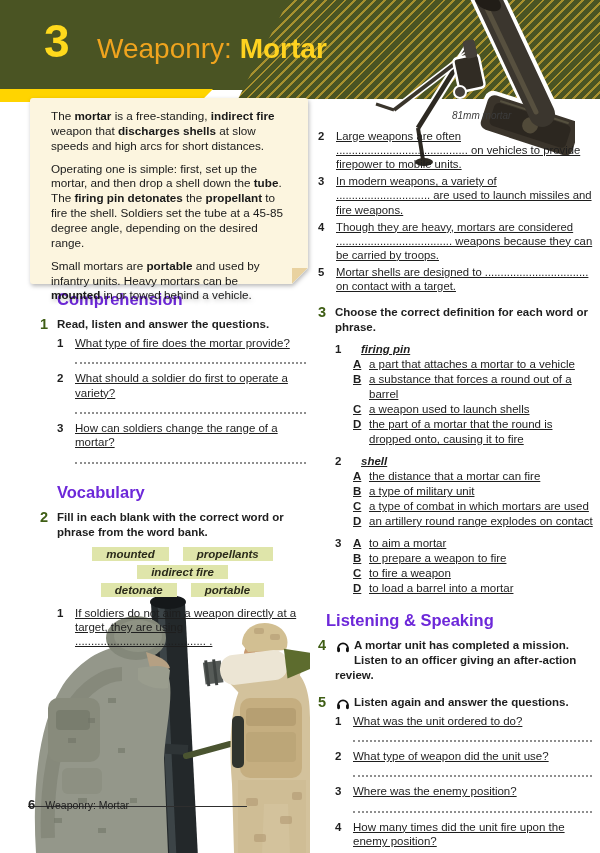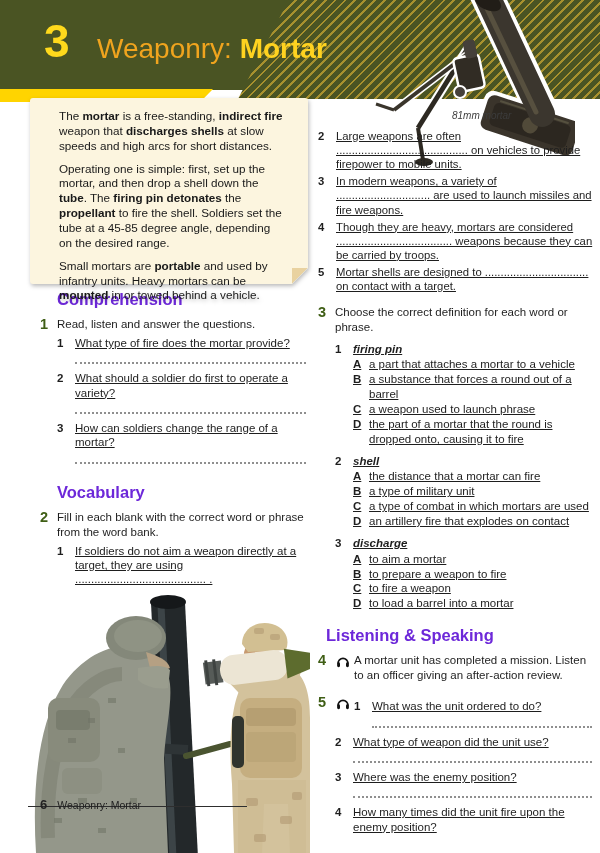--- a/index.html
+++ b/index.html
@@ -29,58 +29,58 @@
   
   .note-wrap { position:absolute; left:30px; top:98px; width:278px; height:186px; z-index:5; filter:drop-shadow(1px 2px 2px rgba(0,0,0,0.28)); }
   .note-bg {
     position:absolute; inset:0; background:#fcf5df; border-radius:3px;
     clip-path:polygon(0 0,100% 0,100% calc(100% - 16px),calc(100% - 16px) 100%,0 100%);
   }
   .note-fold {
     position:absolute; right:0; bottom:0; width:16px; height:16px;
     background:linear-gradient(135deg,#e9d2a0 0 50%,transparent 50%);
   }
-  .note-text { position:absolute; inset:0; padding:11px 24px 8px 29px; font-size:11.7px; line-height:1.27; color:#191919; }
+  .note-text { position:absolute; inset:0; padding:11px 24px 8px 21px; font-size:11.7px; line-height:1.27; color:#191919; }
   .note-text p { margin:0 0 8px 0; }
 
   
   .col-left  { position:absolute; left:40px;  top:290px; width:268px; z-index:4; }
   .col-right { position:absolute; left:318px; top:126px; width:276px; z-index:4; font-size:11.3px; }
 
   .section-heading { margin:0 0 5px 17px; font-size:16.5px; font-weight:bold; color:#6d28d9; }
   .gap-top { margin-top:15px; }
 
   .ex { display:flex; margin-top:8px; font-size:11.5px; }
   .ex-num { flex:0 0 17px; color:#3f5e15; font-weight:bold; font-size:14.5px; line-height:1.1; }
   .ex-body { flex:1; min-width:0; }
-  .ex-instruction { font-weight:normal; line-height:1.3; margin-bottom:4px; }
+  .ex-instruction { font-weight:bold; line-height:1.3; margin-bottom:4px; }
 
   .q { display:flex; margin-top:3px; line-height:1.25; }
   .q-num { flex:0 0 18px; font-weight:bold; }
   .q-main { flex:1; min-width:0;text-decoration:underline; }
   .dotline { border-bottom:2px dotted #8f8f8f; height:11px; margin:1px 2px 4px 0; }
 
   .wordbank { margin:5px 0 7px 0; text-align:center; }
   .wordbank span {
     display:inline-block; background:#dfe5aa; color:#2a2a1a;
     font-style:italic; font-weight:bold; font-size:11.5px;
     padding:1px 14px; margin:2px 7px;
   }
 
   .def { margin-top:7px; }
-  .def-term { font-style:italic; font-weight:bold; margin-bottom:1px; }
+  .def-term { font-style:italic; font-weight:bold; margin-bottom:1px;margin-left:8px; }
   .opt { display:flex; line-height:1.3; }
   .opt-letter { flex:0 0 16px; font-weight:bold; }
   .opt-text { flex:1; }
 
   .audio-icon { float:left; width:16px; height:15px; margin:1px 3px 0 0; }
 
   
   .soldiers-art { position:absolute; left:18px; top:548px; z-index:2; }
-  .footer { position:absolute; left:40px; top:795px; z-index:6; white-space:nowrap; }
+  .footer { position:absolute; left:28px; top:795px; z-index:6; white-space:nowrap; }
   .footer-page { font-size:13px; font-weight:bold; color:#222; margin-right:10px; }
   .footer-label { font-size:10.5px; color:#222; }
   .footer-rule { position:absolute; left:28px; top:806px; width:219px; border-top:1.3px solid #2e2e2e; z-index:6; }
 </style>
 </head>
 <body>
 
 <div class="page">
 
   <div class="header-band"></div>
@@ -166,20 +166,24 @@
         </div>
       </div>
     </div>
 
     <h2 class="section-heading gap-top">Vocabulary</h2>
 
     <div class="ex">
       <div class="ex-num">2</div>
       <div class="ex-body">
         <div class="ex-instruction">Fill in each blank with the correct word or phrase from the word bank.</div>
+        <div class="wordbank">
+          <span>mounted</span><span>propellants</span><span>indirect fire</span><br>
+          <span>detonate</span><span>portable</span>
+        </div>
         <div class="q">
           <div class="q-num">1</div>
           <div class="q-main">If soldiers do not aim a weapon directly at a target, they are using ......................................... .</div>
         </div>
       </div>
     </div>
   </div>
 
   <div class="col-right">
 
@@ -212,21 +216,21 @@
             <div class="opt">
               <span class="opt-letter">A</span>
               <span class="opt-text">a part that attaches a mortar to a vehicle</span>
             </div>
             <div class="opt">
               <span class="opt-letter">B</span>
               <span class="opt-text">a substance that forces a round out of a barrel</span>
             </div>
             <div class="opt">
               <span class="opt-letter">C</span>
-              <span class="opt-text">a weapon used to launch phrase</span>
+              <span class="opt-text">a weapon used to launch shells</span>
             </div>
             <div class="opt">
               <span class="opt-letter">D</span>
               <span class="opt-text">the part of a mortar that the round is dropped onto, causing it to fire</span>
             </div>
           </div>
         </div>
 
         <div class="q def">
           <div class="q-num">2</div>
@@ -239,29 +243,28 @@
             <div class="opt">
               <span class="opt-letter">B</span>
               <span class="opt-text">a type of military unit</span>
             </div>
             <div class="opt">
               <span class="opt-letter">C</span>
               <span class="opt-text">a type of combat in which mortars are used</span>
             </div>
             <div class="opt">
               <span class="opt-letter">D</span>
-              <span class="opt-text">an artillery fire that explodes on contact</span>
+              <span class="opt-text">an artillery round range explodes on contact</span>
             </div>
           </div>
         </div>
 
         <div class="q def">
           <div class="q-num">3</div>
           <div class="q-main">
-            <div class="def-term">discharge</div>
             <div class="opt">
               <span class="opt-letter">A</span>
               <span class="opt-text">to aim a mortar</span>
             </div>
             <div class="opt">
               <span class="opt-letter">B</span>
               <span class="opt-text">to prepare a weapon to fire</span>
             </div>
             <div class="opt">
               <span class="opt-letter">C</span>
@@ -292,21 +295,21 @@
     </div>
 
     <div class="ex">
       <div class="ex-num">5</div>
       <div class="ex-body">
         <div class="ex-instruction">
           <svg class="audio-icon" viewBox="0 0 24 24">
             <path d="M4 15a8 8 0 0 1 16 0" fill="none" stroke="#111" stroke-width="2.6"></path>
             <rect x="2.6" y="13" width="4.6" height="8" rx="2.2" fill="#111"></rect>
             <rect x="16.8" y="13" width="4.6" height="8" rx="2.2" fill="#111"></rect>
-          </svg>
+          </svg><span>Listen again and answer the questions.</span>
         </div>
 
         <div class="q">
           <div class="q-num">1</div>
           <div class="q-main">
             <div>What was the unit ordered to do?</div>
             <div class="dotline"></div>
           </div>
         </div>
         <div class="q">

